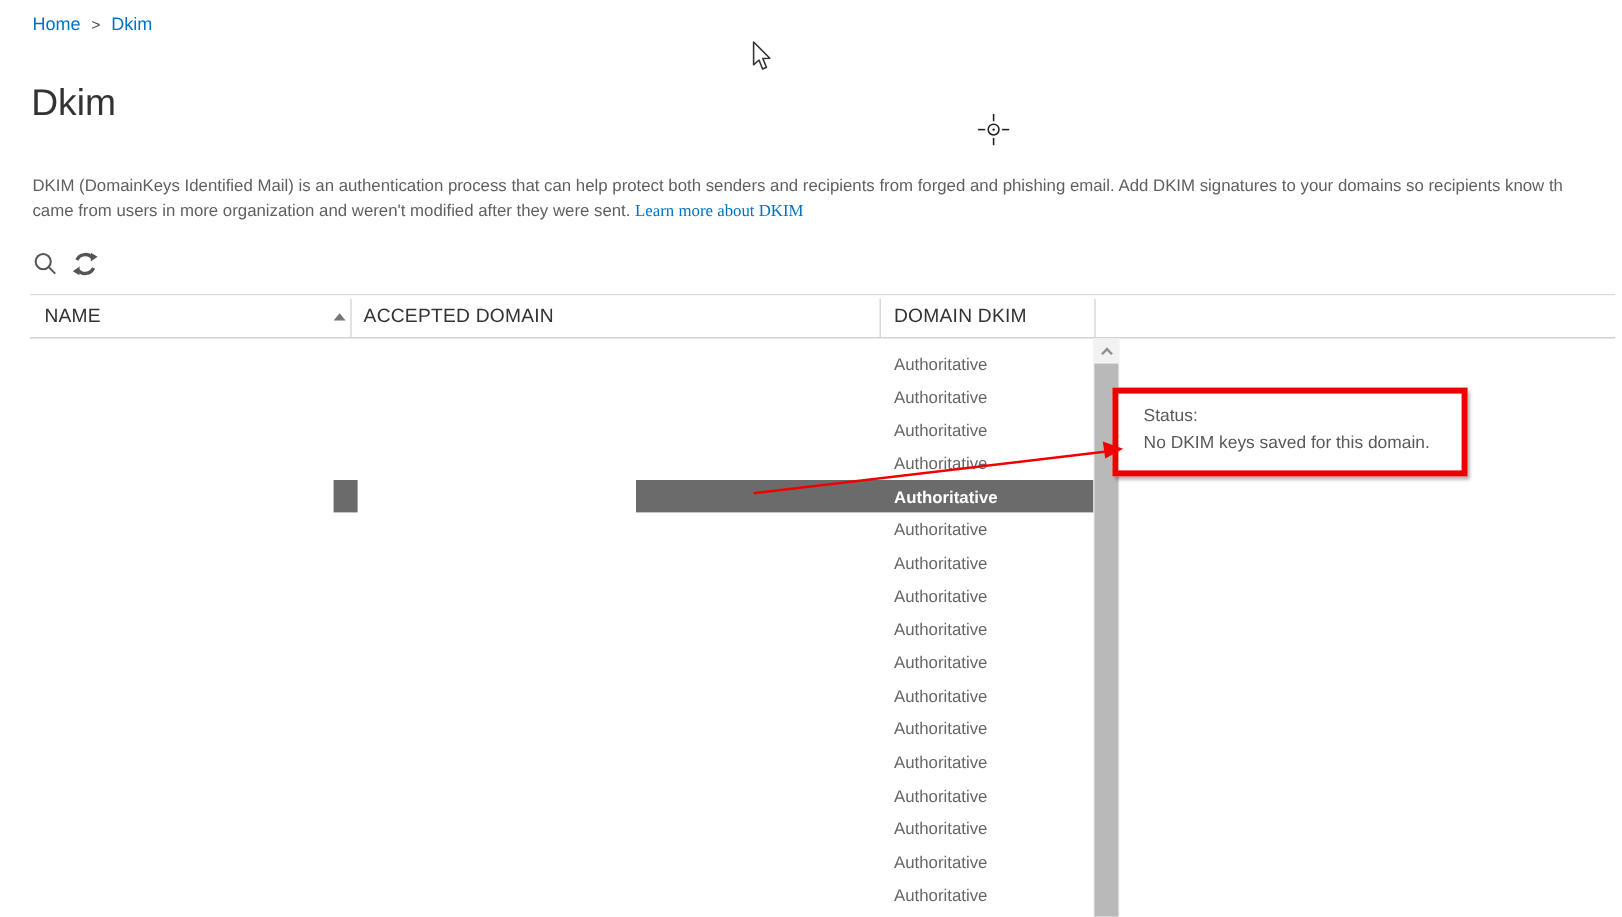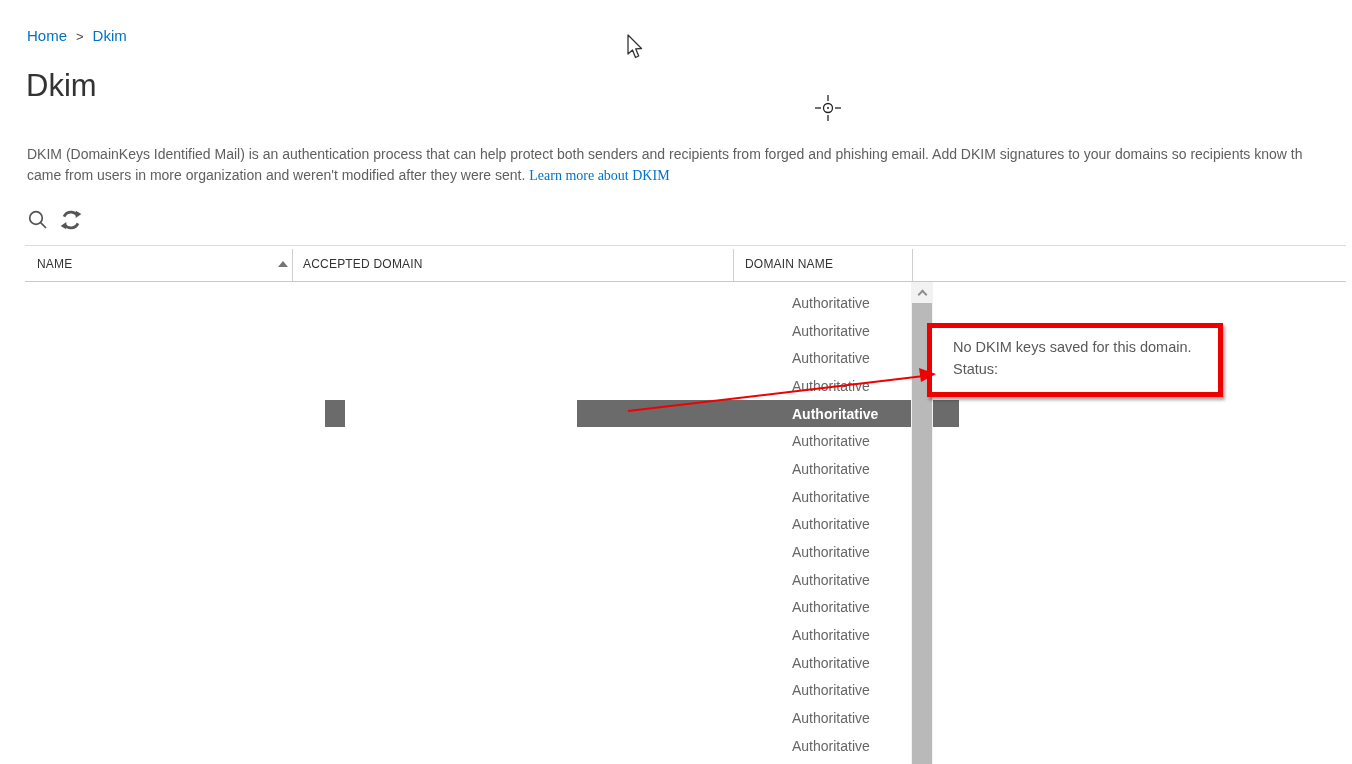--- a/index.html
+++ b/index.html
@@ -4,53 +4,53 @@
 <style>
   * { box-sizing: border-box; }
   html, body { margin:0; padding:0; }
   body {
     width:1352px; height:764px; overflow:hidden; position:relative;
     background:#ffffff;
     font-family:"Liberation Sans","DejaVu Sans",sans-serif;
   }
 
   
-  .breadcrumb { position:absolute; left:27px; top:12px; font-size:15px; color:#4a4a4a;margin-top:15px; }
+  .breadcrumb { position:absolute; left:27px; top:12px; font-size:15px; color:#4a4a4a; }
   .breadcrumb a { color:#0072c6; text-decoration:none; cursor:pointer; }
   .breadcrumb .sep { margin:0 9px; color:#4a4a4a; font-size:13px; }
 
   
   .page-title { position:absolute; left:26px; top:68px; margin:0; font-size:31px; font-weight:300; color:#333333; }
 
   
   .description { position:absolute; left:27px; top:144px; font-size:14px; line-height:21px; color:#5f5f5f; white-space:nowrap; width:1500px; }
   .description a { color:#0072c6; text-decoration:none; cursor:pointer;font-family:Liberation Serif, serif; }
 
   
   .toolbar { position:absolute; left:26px; top:208px; display:flex; gap:9px; }
   .icon-btn { width:24px; height:24px; background:none; border:none; padding:0; cursor:pointer; }
   .icon-btn svg { display:block; }
 
   
   .grid-header { position:absolute; left:25px; right:6px; top:245px; height:37px;
     border-top:1px solid #dbdbdb; border-bottom:1px solid #c8c8c8;
-    font-size:12px; color:#333333; }
+    font-size:16px; color:#333333; }
   .col-label { position:absolute; top:50%; transform:translateY(-50%); letter-spacing:0.2px; cursor:pointer; }
   .col-name { left:12px; }
   .col-accepted { left:278px; }
   .col-domain-type { left:720px; }
   .sort-asc { position:absolute; left:253px; top:50%; transform:translateY(-50%);
     width:0; height:0; border-left:5px solid transparent; border-right:5px solid transparent;
     border-bottom:6px solid #757575; }
   .vdiv { position:absolute; top:3px; bottom:0; width:1px; background:#cfcfcf; }
   .vdiv1 { left:267px; } .vdiv2 { left:708px; } .vdiv3 { left:887px; }
 
   
   .table-body { position:absolute; left:0; top:289px; right:0; }
-  .row { position:relative; height:27.7px; cursor:pointer;margin-left:47px; }
+  .row { position:relative; height:27.7px; cursor:pointer; }
   .row .cell-type { position:absolute; left:745px; top:50%; transform:translateY(-50%);
     font-size:14px; color:#666666; }
   .row .sel-a, .row .sel-b { display:none; position:absolute; top:0; height:100%; background:#6b6b6b; }
   .sel-a { left:278px; width:20px; }
   .sel-b { left:530px; width:382px; }
   .row.selected .sel-a, .row.selected .sel-b { display:block; }
   .row.selected .cell-type { color:#ffffff; font-weight:bold; }
 
   
   .scrollbar { position:absolute; left:911px; top:282px; width:22px; bottom:0; background:#f2f2f2; z-index:2; }
@@ -102,21 +102,21 @@
     </span>
   </button>
 </div>
 
 <div class="grid-header">
   <span class="col-label col-name">NAME</span>
   <span class="sort-asc"></span>
   <span class="vdiv vdiv1"></span>
   <span class="col-label col-accepted">ACCEPTED DOMAIN</span>
   <span class="vdiv vdiv2"></span>
-  <span class="col-label col-domain-type">DOMAIN NAME</span>
+  <span class="col-label col-domain-type">DOMAIN DKIM</span>
   <span class="vdiv vdiv3"></span>
 </div>
 
 <div class="table-body">
     <div class="row">
 
     <span class="cell-type">Authoritative</span>
   </div>
     <div class="row">
 
@@ -186,22 +186,22 @@
   </div>
 
 <div class="scrollbar">
   <div class="scroll-btn">
     <span class="chev"></span>
   </div>
   <div class="scroll-thumb"></div>
 </div>
 
 <div class="callout">
+  <div>Status:</div>
   <div>No DKIM keys saved for this domain.</div>
-  <div>Status:</div>
 </div>
 
 <svg class="overlay-svg">
 
   <g>
     <line x1="628" y1="411" x2="924" y2="376" stroke="#f00000" stroke-width="2"></line>
     <polygon points="936,374 919,368 921,382" fill="#f00000"></polygon>
   </g>
 
   <g>

